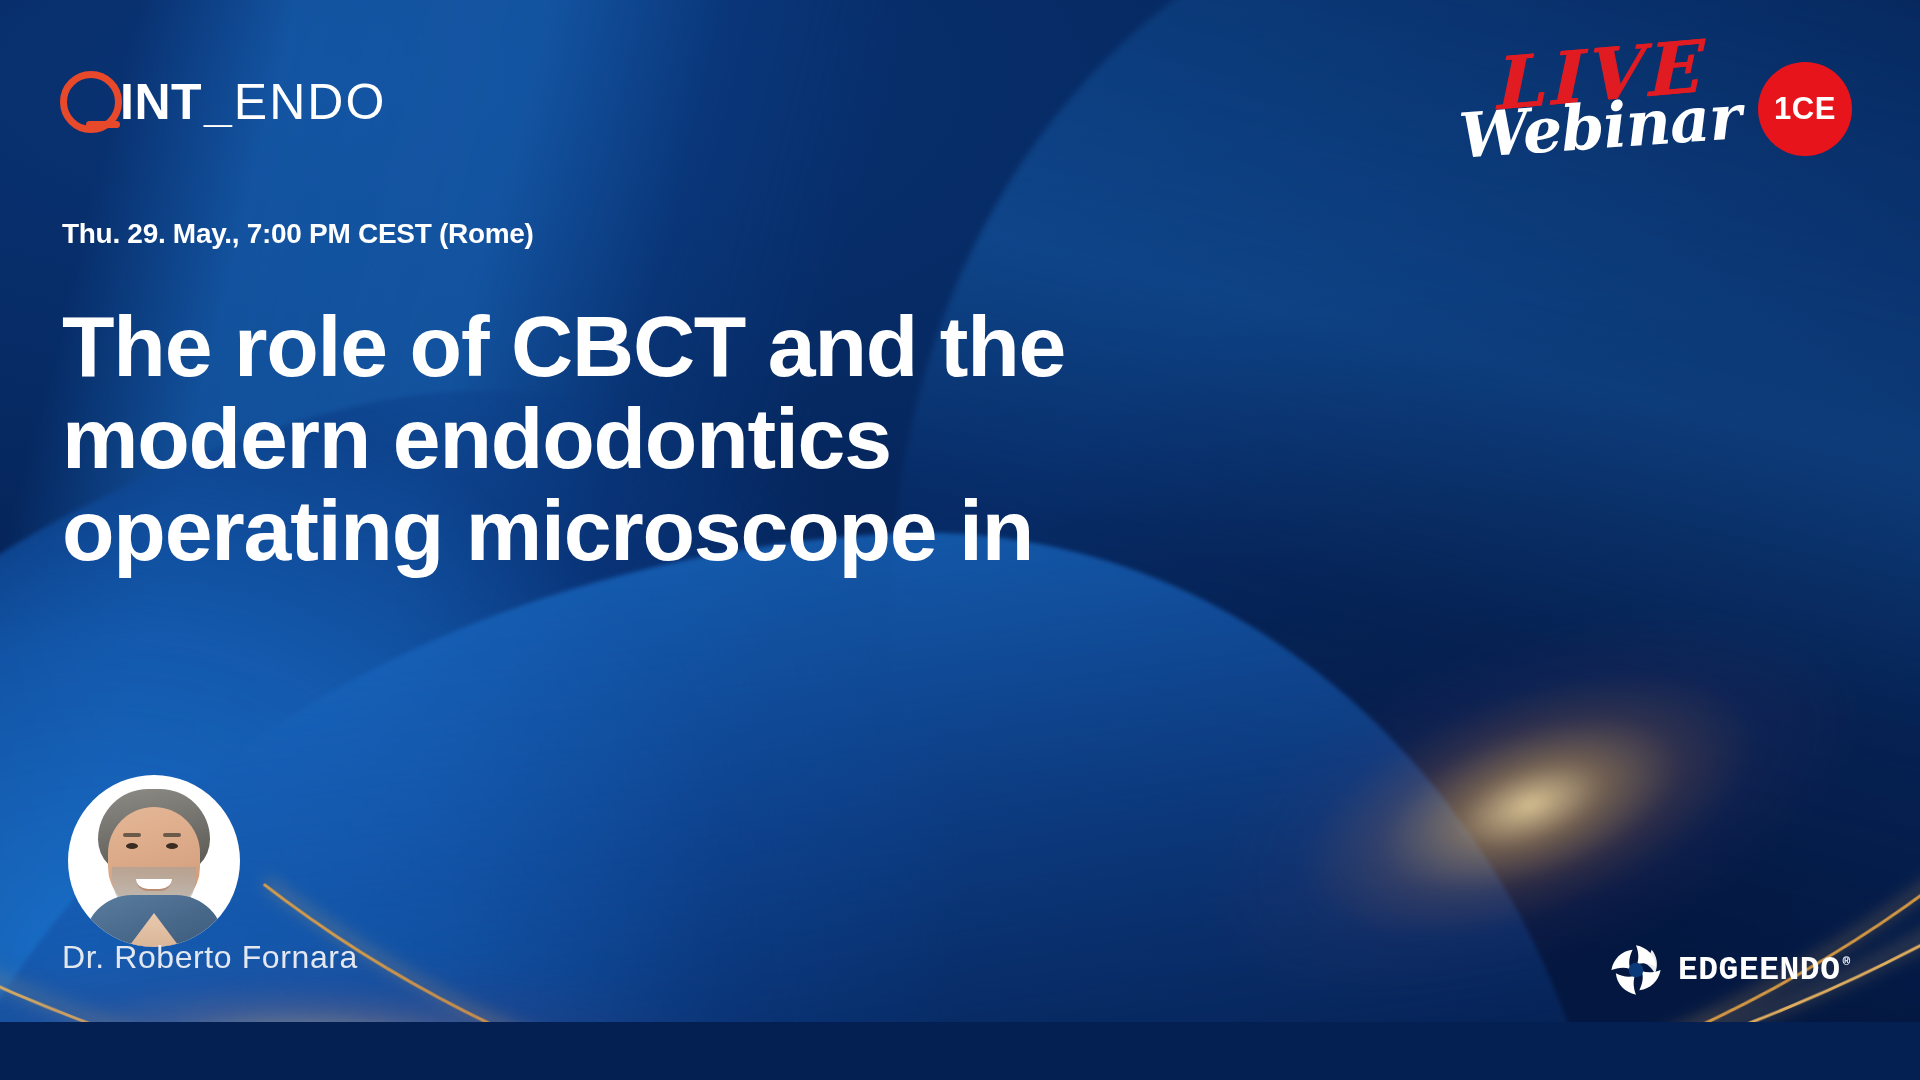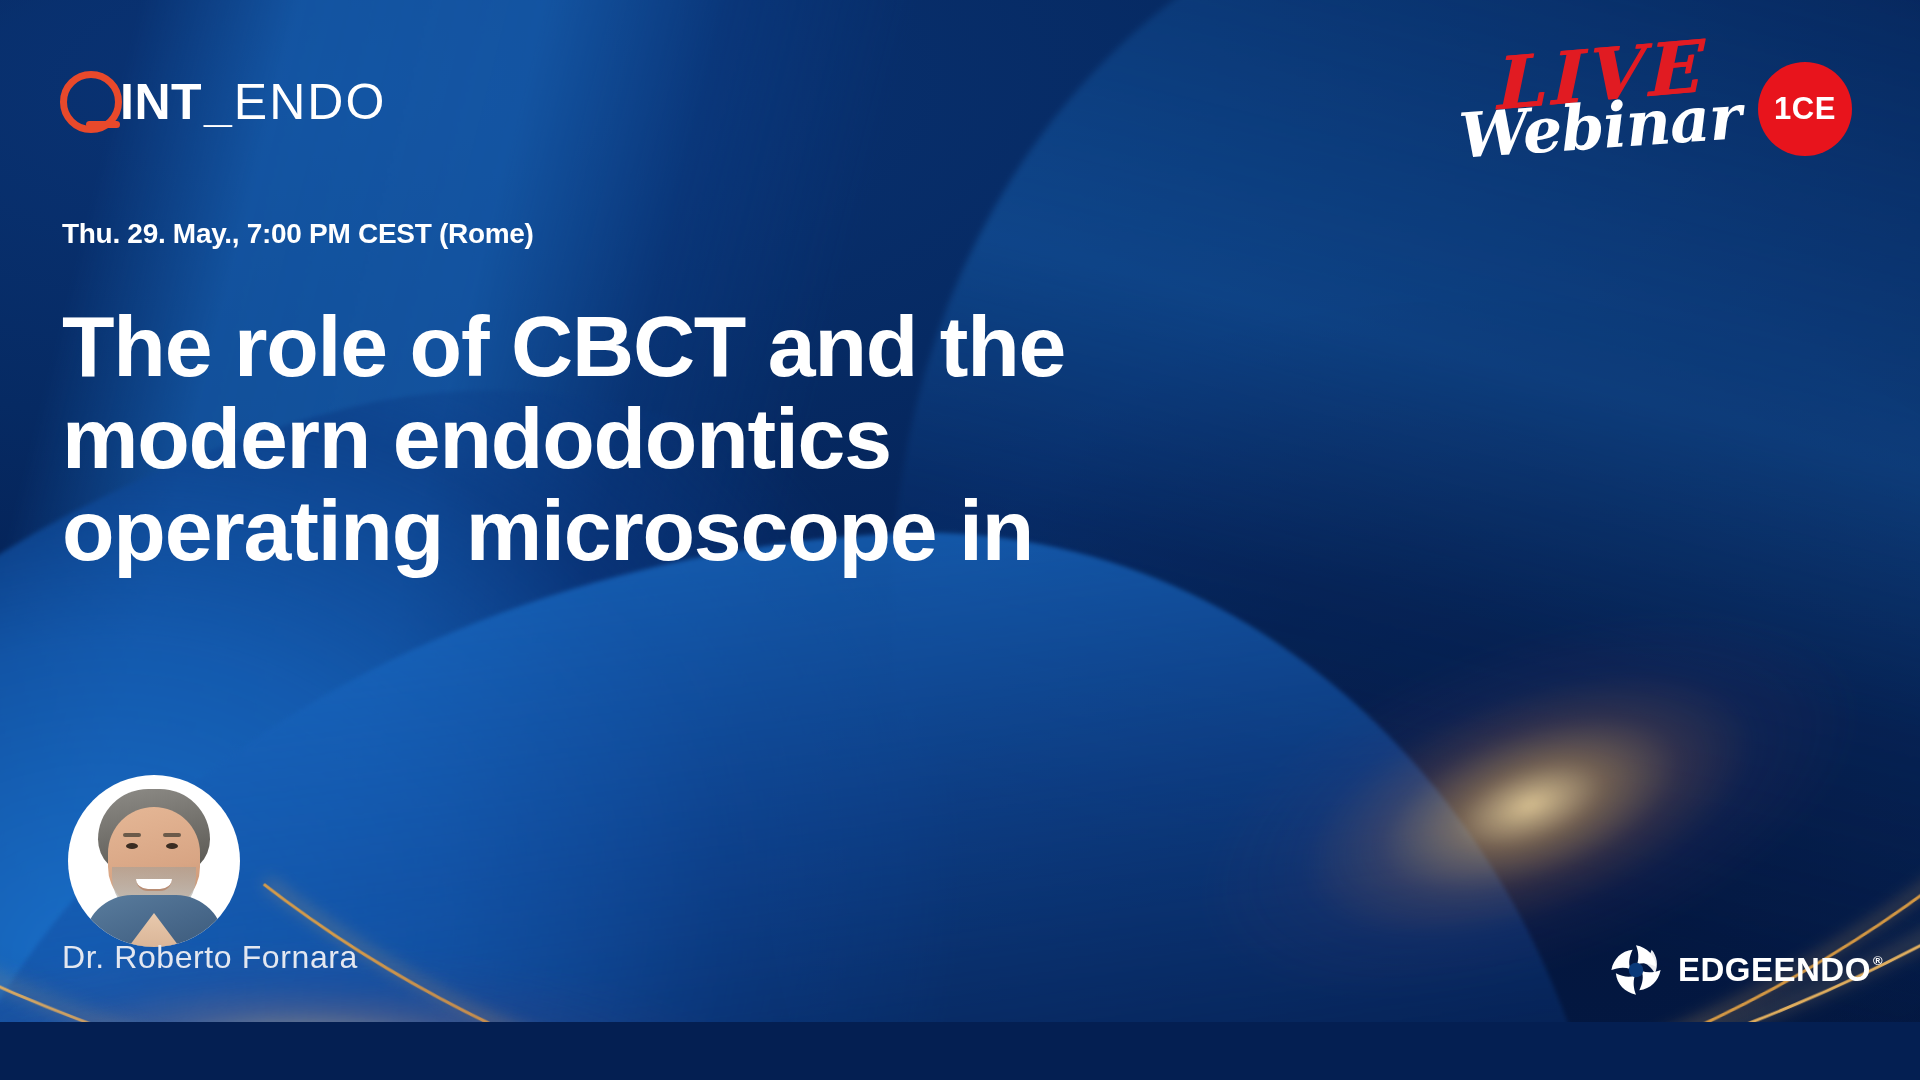--- a/index.html
+++ b/index.html
@@ -305,21 +305,21 @@
 
   #speaker-name {
     position:absolute; left:62px; top:939px;
     font-size:32px; font-weight:300; color:#e3e7f0;
     letter-spacing:0.6px;
   }
 
   
   #edgeendo-logo {
     position:absolute; left:1608px; top:942px;
-    display:flex; align-items:center; gap:14px;
+    display:flex; align-items:center; gap:14px;font-family:Liberation Mono, monospace;
   }
   .edge-mark { width:56px; height:56px; flex:0 0 56px; }
   .edge-word {
     font-size:33px; font-weight:bold; color:#ffffff;
     letter-spacing:0.5px;
     display:flex; align-items:flex-start;
   }
   .edge-word .reg {
     font-size:13px; font-weight:bold;
     position:relative; top:2px; left:2px;

